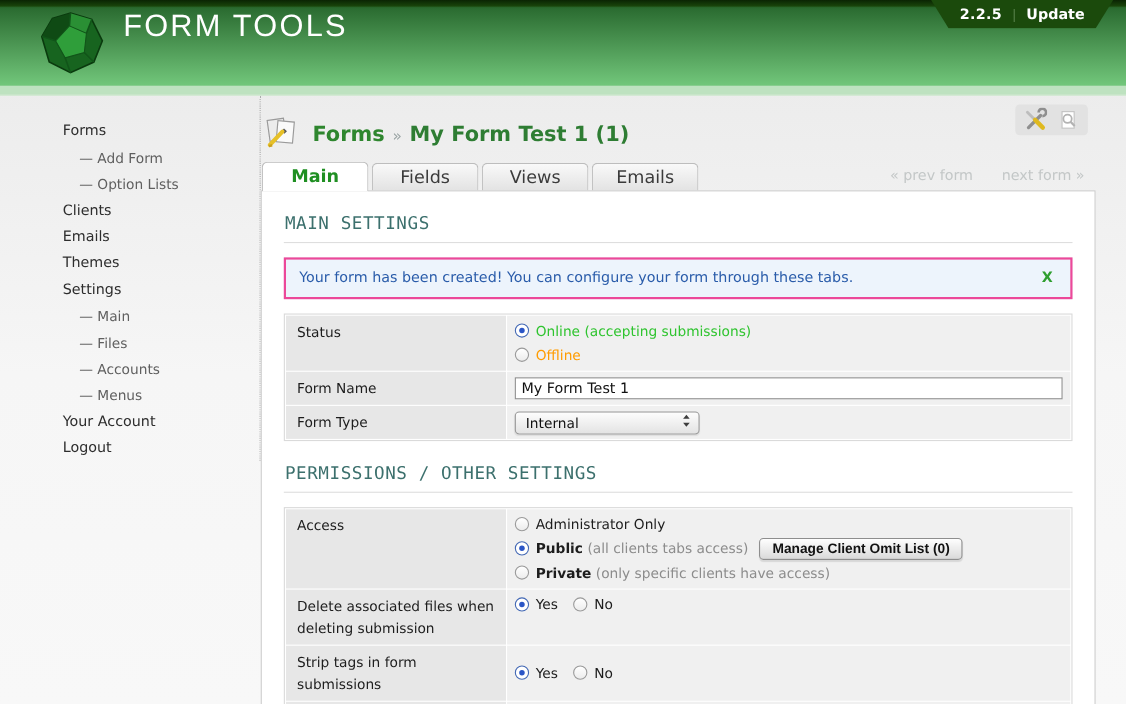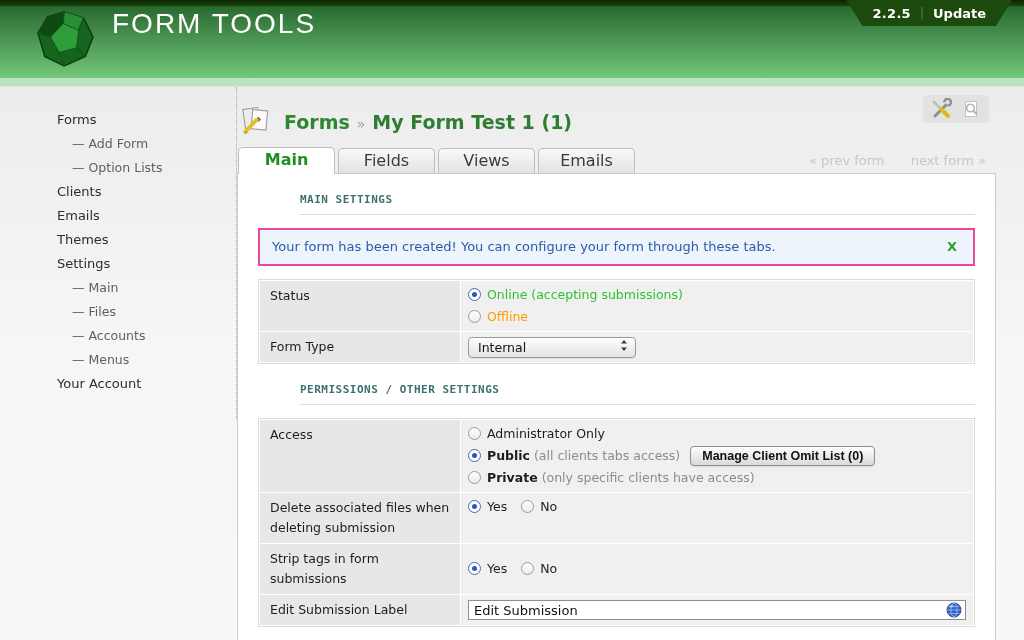--- a/index.html
+++ b/index.html
@@ -59,23 +59,23 @@
     margin-right:3px; vertical-align:bottom; cursor:pointer; }
   .tab.active { background:#fff; color:#1f8f22; font-weight:bold; height:27px;
     position:relative; z-index:3; }
   .pager { position:absolute; right:24px; top:6px; font-size:13px; }
   .pager a { color:#c3c7c7; margin-left:22px; }
 
   
   .panel { background:#fff; border:1px solid #cccccc; margin-right:14px;
     padding:17px 20px 20px; min-height:452px; position:relative; z-index:1; margin-top:-1px; }
 
-  .section-heading { font-family:"DejaVu Sans Mono", monospace; font-size:11px;
-    font-weight:bold; color:#3c706d; letter-spacing:.5px; padding:2px 0 8px 1px;
-    border-bottom:1px solid #dedede; margin-bottom:13px;margin-left:41px; }
+  .section-heading { font-family:"DejaVu Sans Mono", monospace; font-size:16px;
+    font-weight:normal; color:#3c706d; letter-spacing:.5px; padding:2px 0 8px 1px;
+    border-bottom:1px solid #dedede; margin-bottom:13px; }
 
   .notification { border:2px solid #ec4899; background:#edf4fc; color:#2a5caa;
     font-size:13px; padding:9px 12px 10px; display:flex; align-items:center;
     margin-bottom:13px; }
   .notification .msg { flex:1; }
   .notification .close { color:#2f9e2f; font-weight:bold; font-size:13px; padding:0 4px; }
 
   .table-wrap { border:1px solid #dadada; background:#fff; margin-bottom:17px; }
   table.settings { width:100%; border-collapse:separate; border-spacing:1px; }
   td.label-cell { width:200px; background:#e7e7e7; padding:5px 10px; font-size:12.5px;
@@ -143,20 +143,21 @@
     <a href="#" class="nav-item sub">— Option Lists</a>
     <a href="#" class="nav-item">Clients</a>
     <a href="#" class="nav-item">Emails</a>
     <a href="#" class="nav-item">Themes</a>
     <a href="#" class="nav-item">Settings</a>
     <a href="#" class="nav-item sub">— Main</a>
     <a href="#" class="nav-item sub">— Files</a>
     <a href="#" class="nav-item sub">— Accounts</a>
     <a href="#" class="nav-item sub">— Menus</a>
     <a href="#" class="nav-item">Your Account</a>
+    <a href="#" class="nav-item">Logout</a>
   </div>
 
   <div class="content">
 
     <div class="icon-box">
       <span class="icon-btn">
         <svg width="22" height="22" viewBox="0 0 22 22">
           <path d="M5,18 L16,7" stroke="#8f8f8f" stroke-width="3" stroke-linecap="round"></path>
           <path d="M14.2,4.2 a3.4,3.4 0 1 1 3.4,3.4" fill="none" stroke="#8f8f8f" stroke-width="2.4"></path>
           <path d="M4,4 L11,11" stroke="#bdbdbd" stroke-width="2.6" stroke-linecap="round"></path>
@@ -216,20 +217,26 @@
             <td class="value-cell">
               <div class="radio-line">
                 <span class="radio checked"></span><span class="online-label">Online (accepting submissions)</span>
               </div>
               <div class="radio-line">
                 <span class="radio"></span><span class="offline-label">Offline</span>
               </div>
             </td>
           </tr>
           <tr>
+            <td class="label-cell">Form Name</td>
+            <td class="value-cell">
+              <input type="text" class="text-input" value="My Form Test 1" style="">
+            </td>
+          </tr>
+          <tr>
             <td class="label-cell">Form Type</td>
             <td class="value-cell">
               <span class="select">
                 <span>Internal</span>
                 <span>
                   <svg width="8" height="13" viewBox="0 0 8 13">
                     <path d="M4,1 L7,4.6 H1 Z" fill="#3d3d3d"></path>
                     <path d="M4,12 L1,8.4 H7 Z" fill="#3d3d3d"></path>
                   </svg>
                 </span>

